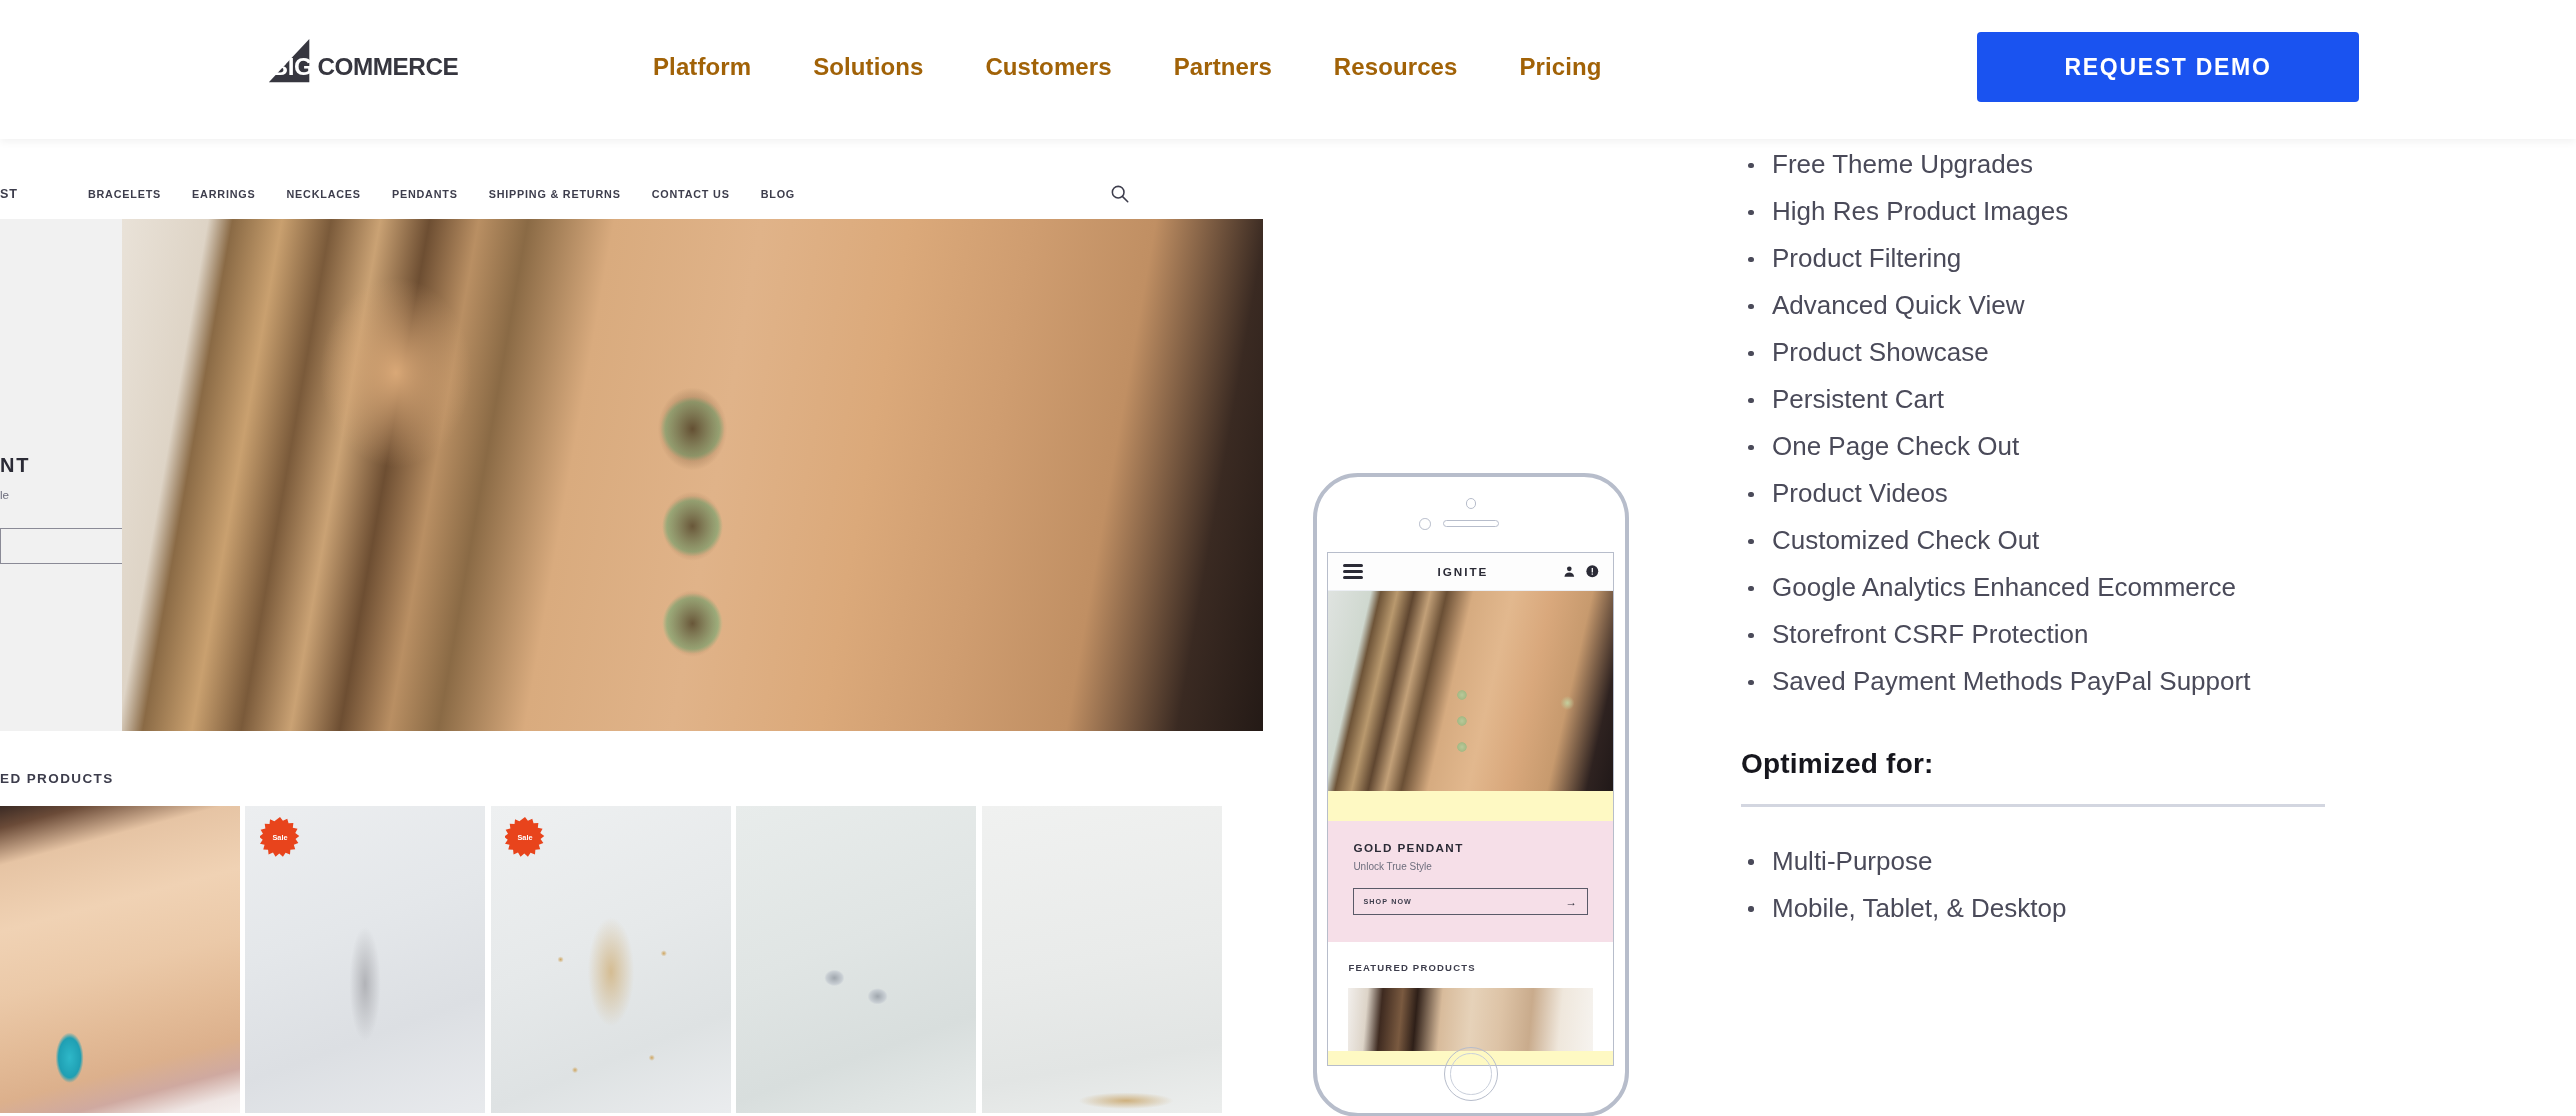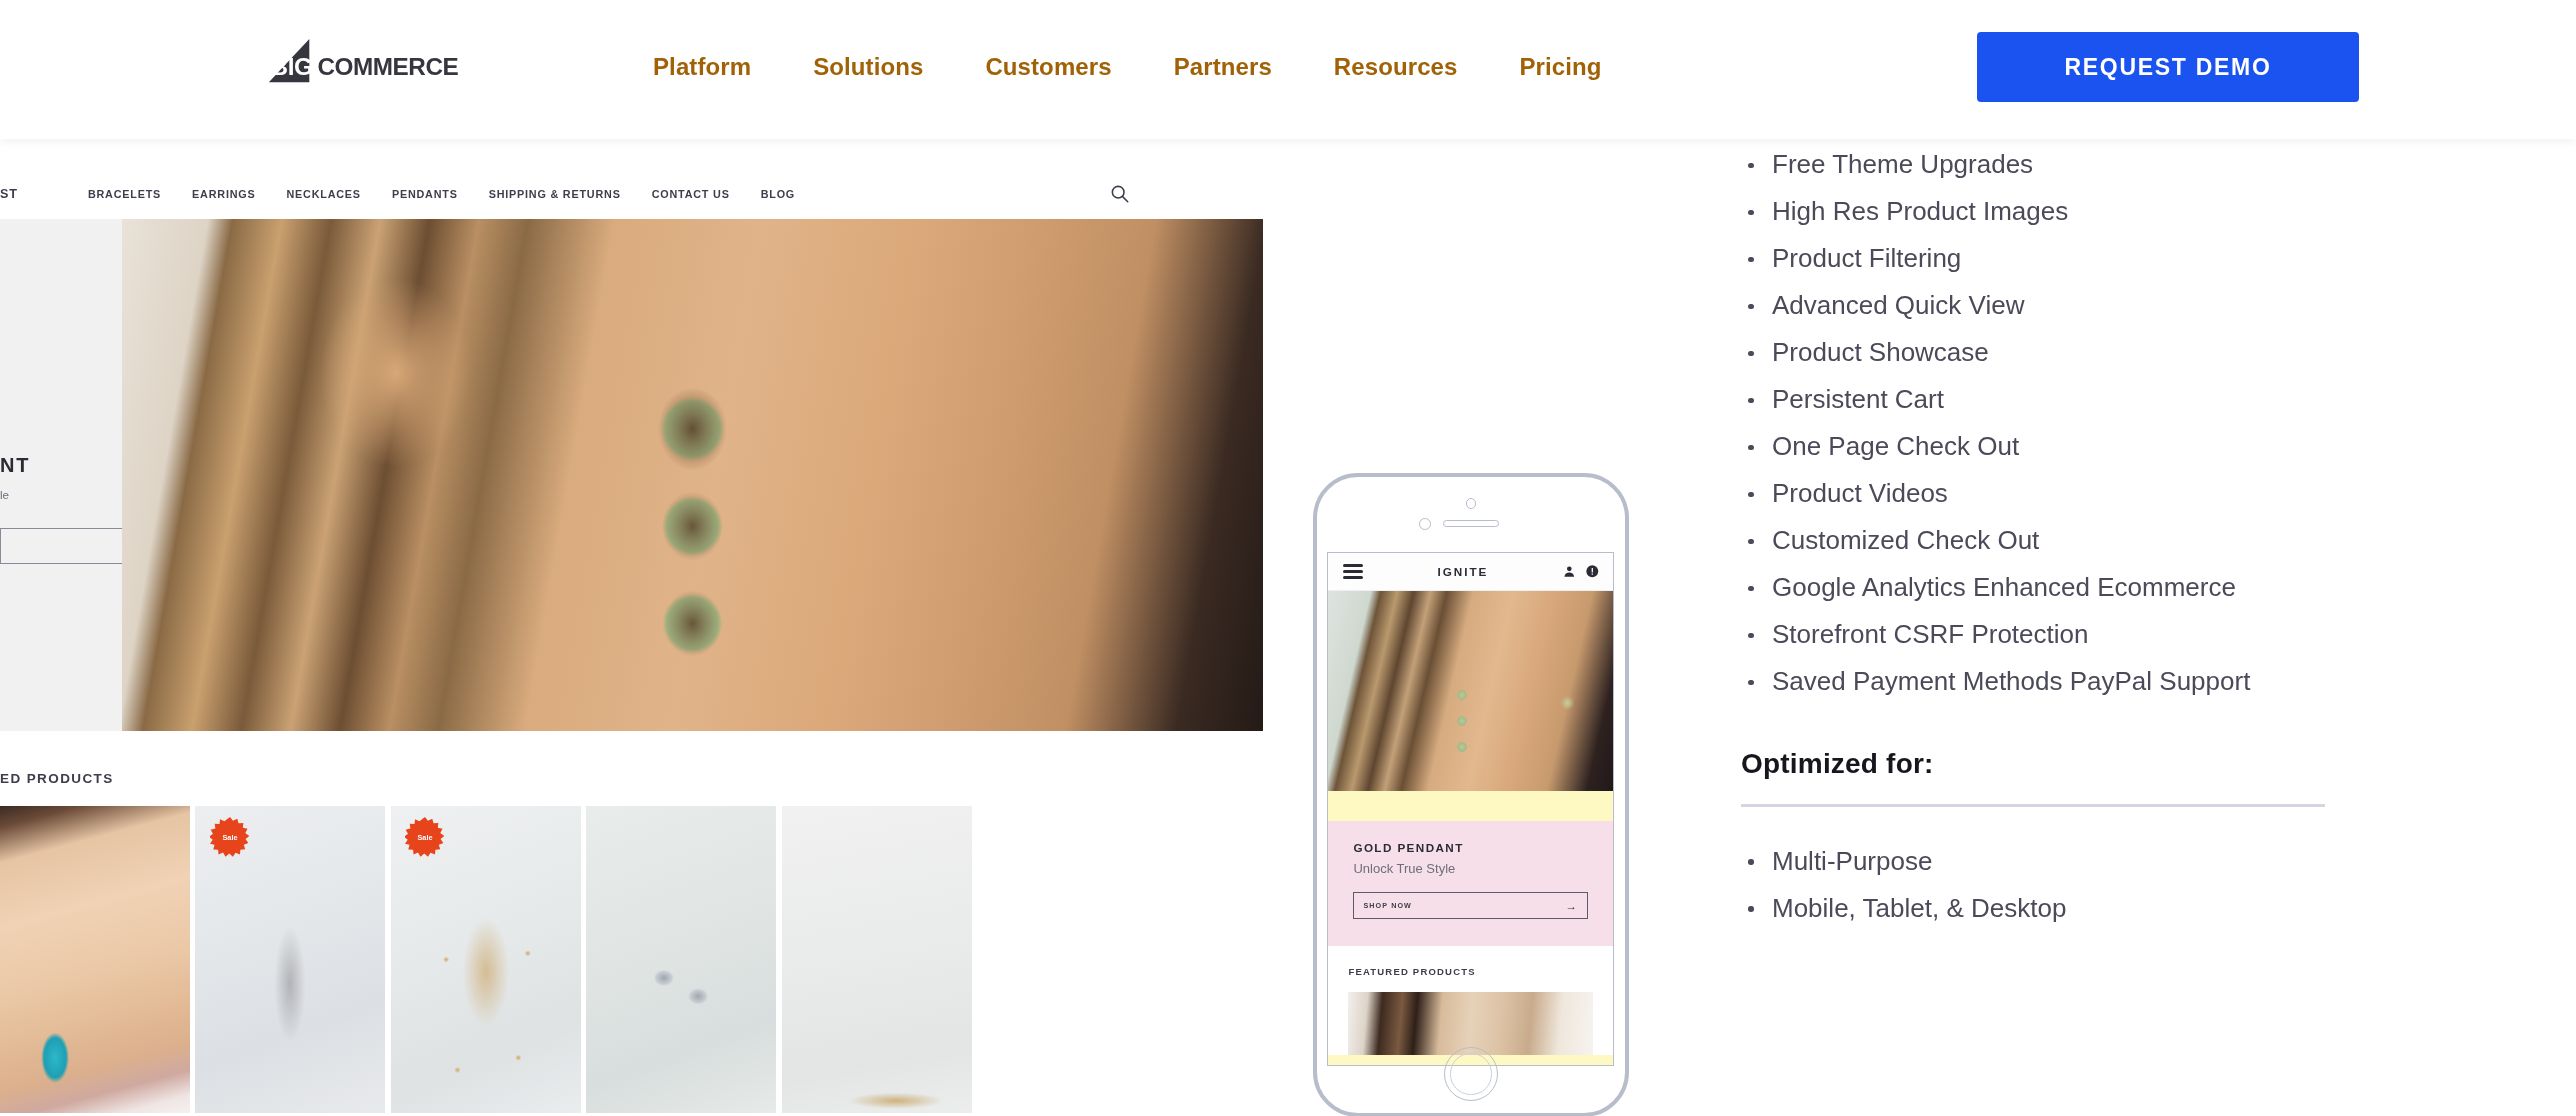--- a/index.html
+++ b/index.html
@@ -218,21 +218,21 @@
   }
   .featured-row {
     position: relative;
     display: flex;
     gap: 5.4px;
     padding-left: 117px;
     height: 307px;
   }
   .prod-card {
     position: relative;
-    width: 190px;
+    width: 240px;
     height: 307px;
     overflow: hidden;
     flex: 0 0 auto;
   }
   .sale-badge {
     position: absolute;
     left: 14.4px; top: 10.8px;
     width: 40px; height: 40px;
     z-index: 4;
   }
@@ -346,21 +346,21 @@
     padding: 20px 25px 27px 25px;
     margin-top: 30px;
   }
   .phone-band-title {
     font-size: 11.7px;
     font-weight: 700;
     letter-spacing: 1.4px;
     color: #2b2b36;
   }
   .phone-band-sub {
-    font-size: 13px;
+    font-size: 10px;
     color: #6e6e7d;
     margin-top: 7.2px;
   }
   .phone-band-btn {
     margin-top: 16px;
     width: 100%;
     height: 27px;
     border: 1.4px solid #5a5a68;
     background: transparent;
     display: flex;

